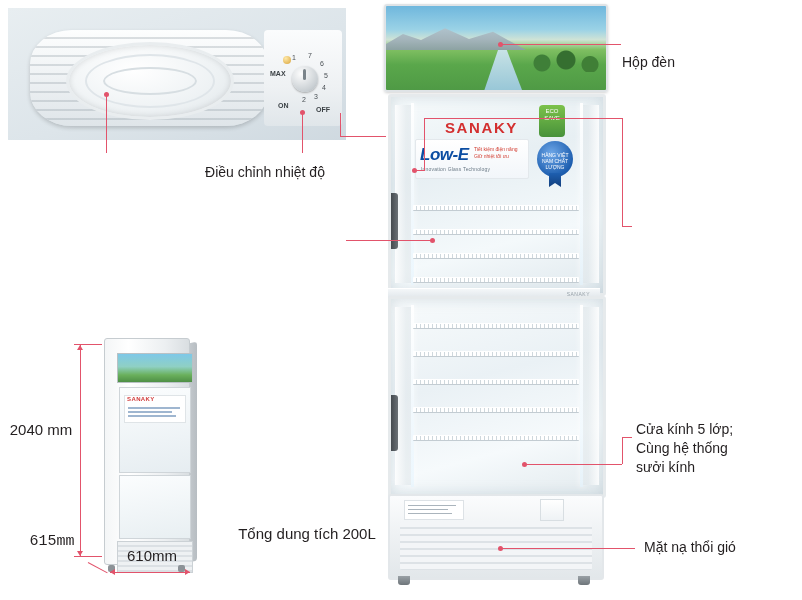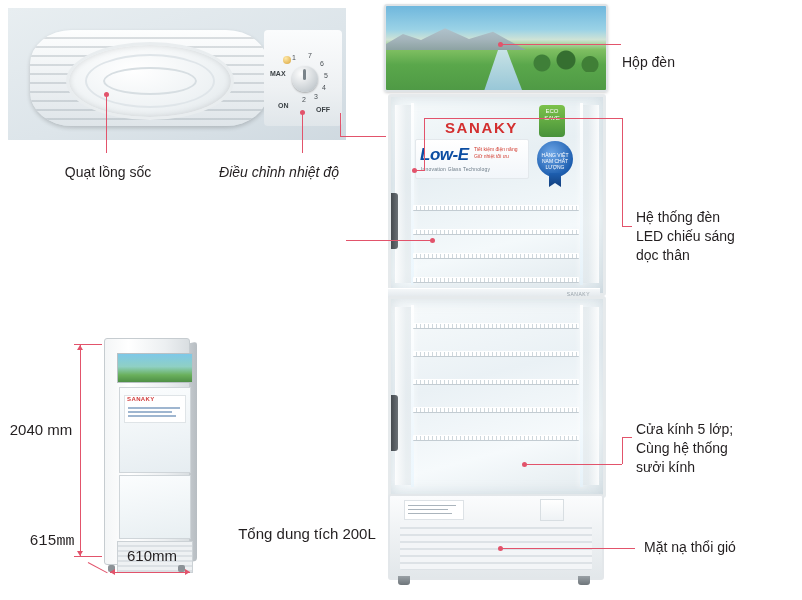--- a/index.html
+++ b/index.html
@@ -506,25 +506,24 @@
       <div class="tick-num" style="left:28px; top:24px;">1</div>
       <div class="sw-label" style="left:6px; top:40px;">MAX</div>
       <div class="sw-label" style="left:14px; top:72px;">ON</div>
       <div class="sw-label" style="left:52px; top:76px;">OFF</div>
       <div class="led-dot" style="left:19px; top:26px;"></div>
     </div>
   </div>
 
   <div class="dot" style="left:104px; top:92px;"></div>
   <div class="lead v" style="left:106px; top:95px; height:58px;"></div>
-  <div class="label center" style="left:46px; top:163px; width:124px;">Quạt lồng sốc</div>
 
   <div class="dot" style="left:300px; top:110px;"></div>
   <div class="lead v" style="left:302px; top:113px; height:40px;"></div>
-  <div class="label center" style="left:196px; top:163px; width:166px;font-style:italic;">Điều chỉnh nhiệt độ</div>
+  <div class="label center" style="left:182px; top:163px; width:166px;">Điều chỉnh nhiệt độ</div>
 
   <div class="lead h" style="left:340px; top:136px; width:46px;"></div>
   <div class="lead v" style="left:340px; top:113px; height:24px;"></div>
 
   <div class="fridge">
 
     <div class="f-lightbox">
       <div class="lb-mountain"></div>
       <div class="lb-trees"></div>
       <div class="lb-river"></div>
@@ -595,23 +594,20 @@
   <div class="dot" style="left:498px; top:42px;"></div>
   <div class="lead h" style="left:501px; top:44px; width:120px;"></div>
   <div class="label left" style="left:622px; top:34px; width:120px;margin-top:19px;">Hộp đèn</div>
 
   <div class="dot" style="left:412px; top:168px;"></div>
   <div class="lead h" style="left:415px; top:170px; width:10px;"></div>
   <div class="lead v" style="left:424px; top:118px; height:52px;"></div>
   <div class="lead h" style="left:424px; top:118px; width:198px;"></div>
   <div class="lead v" style="left:622px; top:118px; height:108px;"></div>
   <div class="lead h" style="left:622px; top:226px; width:10px;"></div>
-  <div class="label left" style="left:636px; top:208px; width:130px;">Hệ thống đèn
-LED chiếu sáng
-dọc thân</div>
 
   <div class="dot" style="left:430px; top:238px;"></div>
   <div class="lead h" style="left:346px; top:240px; width:86px;"></div>
 
   <div class="dot" style="left:522px; top:462px;"></div>
   <div class="lead h" style="left:525px; top:464px; width:97px;"></div>
   <div class="lead v" style="left:622px; top:437px; height:27px;"></div>
   <div class="lead h" style="left:622px; top:437px; width:10px;"></div>
   <div class="label left" style="left:636px; top:420px; width:140px;">Cửa kính 5 lớp;
 Cùng hệ thống

